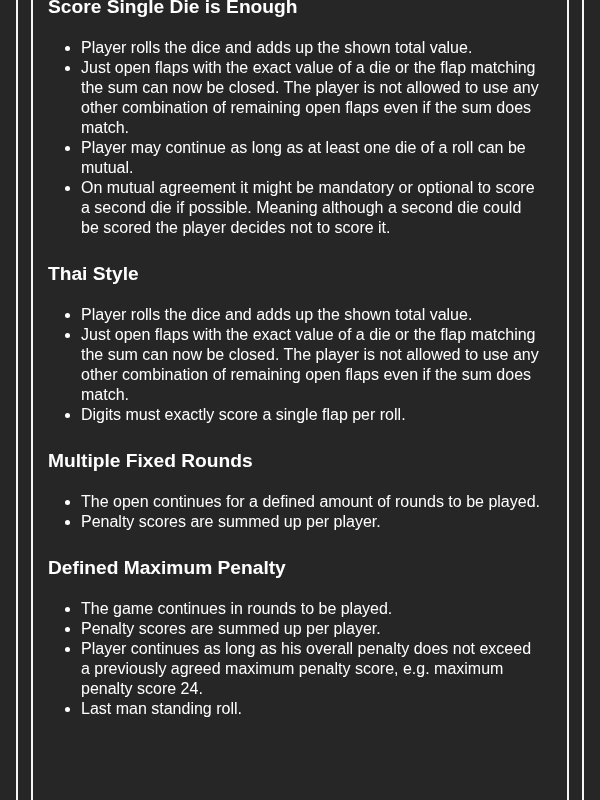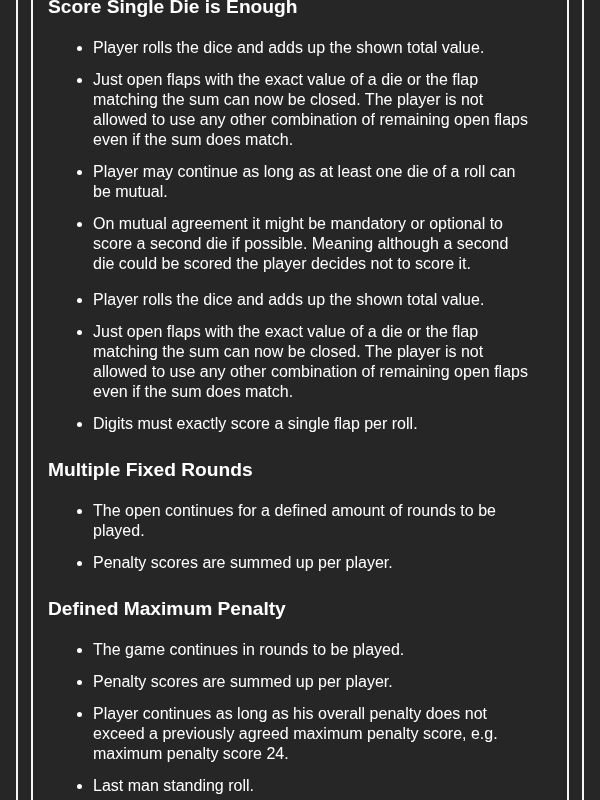--- a/index.html
+++ b/index.html
@@ -49,21 +49,21 @@
   }
   section:first-child h3.section-heading {
     margin-top: 0;
   }
   ul.rule-list {
     margin: 16px 0;
     padding: 0 10px 0 33px;
     list-style-type: disc;
   }
   ul.rule-list li {
-    margin: 12px;
+    margin: 0;
     padding: 0;
     color: #ffffff;
   }
 </style>
 </head>
 <body>
 
 <div class="outer-frame">
   <div class="inner-frame">
     <div id="sections">
@@ -71,20 +71,21 @@
     <h3 class="section-heading">Score Single Die is Enough</h3>
   <ul class="rule-list">
             <li>Player rolls the dice and adds up the shown total value.</li>
             <li>Just open flaps with the exact value of a die or the flap matching the sum can now be closed. The player is not allowed to use any other combination of remaining open flaps even if the sum does match.</li>
             <li>Player may continue as long as at least one die of a roll can be mutual.</li>
             <li>On mutual agreement it might be mandatory or optional to score a second die if possible. Meaning although a second die could be scored the player decides not to score it.</li>
           </ul>
         </section>
 
   <section>
+    <h3 class="section-heading">Thai Style</h3>
   <ul class="rule-list">
             <li>Player rolls the dice and adds up the shown total value.</li>
             <li>Just open flaps with the exact value of a die or the flap matching the sum can now be closed. The player is not allowed to use any other combination of remaining open flaps even if the sum does match.</li>
             <li>Digits must exactly score a single flap per roll.</li>
           </ul>
         </section>
 
   <section>
     <h3 class="section-heading">Multiple Fixed Rounds</h3>
   <ul class="rule-list">

